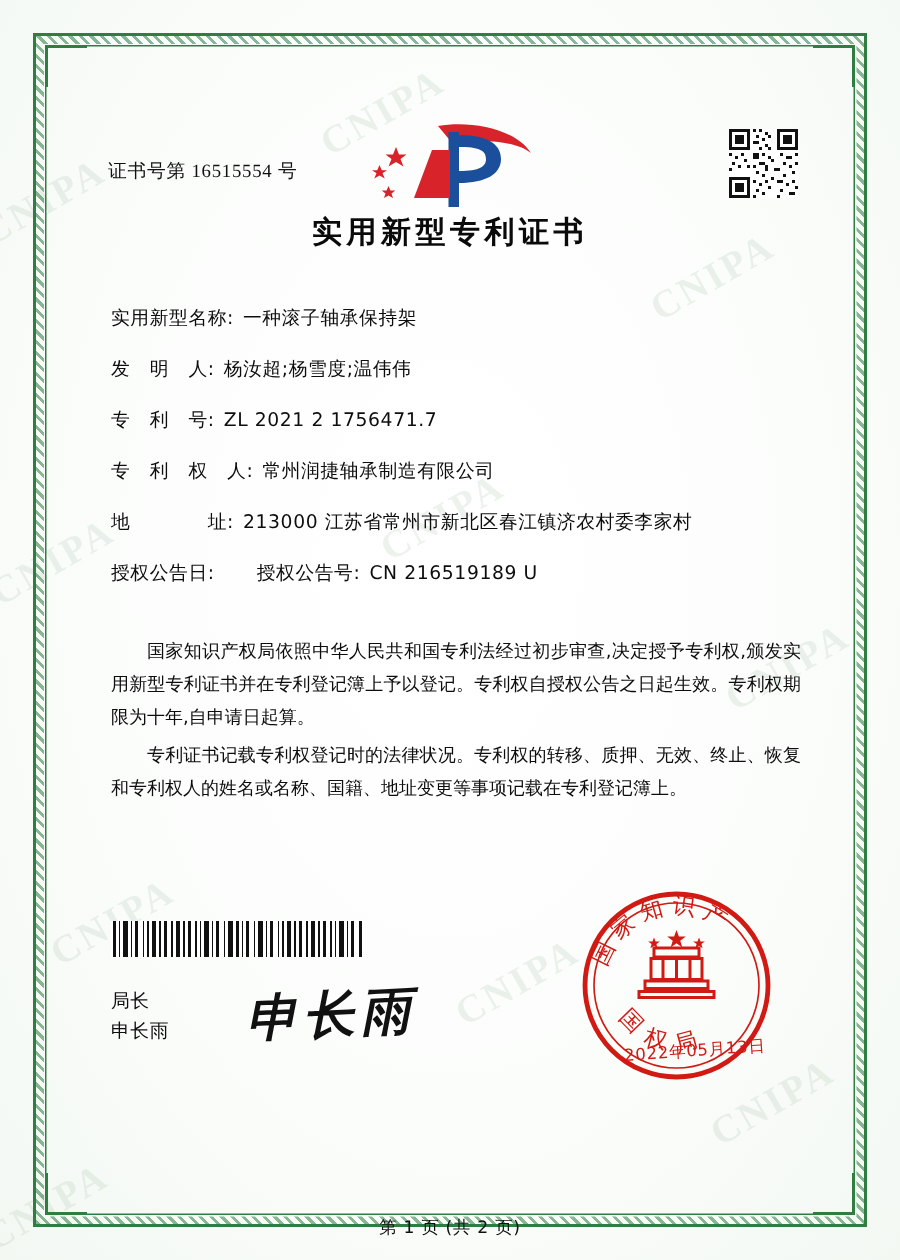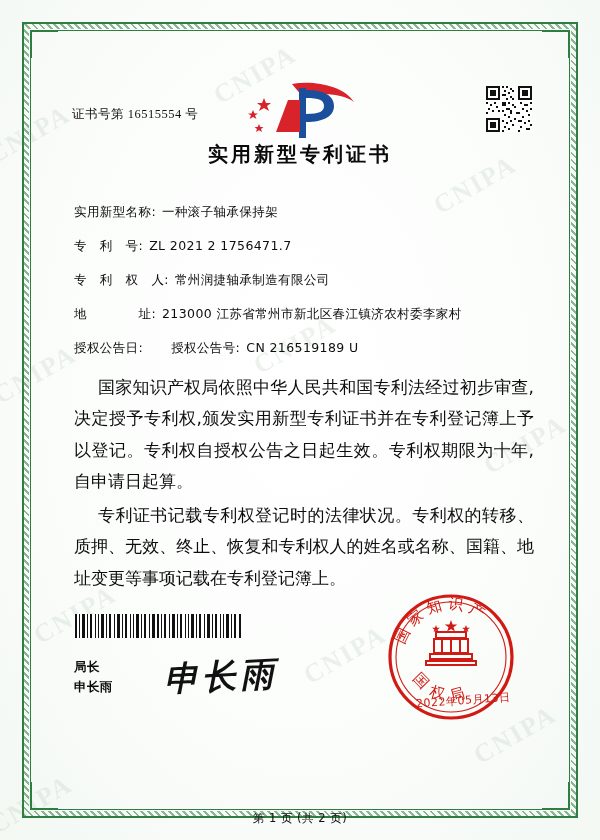--- a/index.html
+++ b/index.html
@@ -150,24 +150,24 @@
   .fvalue {
     margin-left: 6px;
     letter-spacing: 0.4px;
     font-family: "DejaVu Sans", sans-serif;
   }
   .frow.dual { margin-bottom: 14px; }
   .frow .spacer { flex: 0 0 28px; }
 
   
   .paras {
-    margin-top: 15px;
+    margin-top: 32px;
     padding-left: 14px;
     padding-right: 6px;
-    font-size: 17px;
+    font-size: 12px;
     line-height: 1.85;
     color: #0d0d0d;
     text-align: justify;
   }
   .paras p {
     margin: 0 0 2px 0;
     text-indent: 24px;
   }
 
   
@@ -181,21 +181,20 @@
 
   
   .sig-block {
     position: absolute;
     left: 14px;
     bottom: 62px;
     font-size: 12.5px;
     line-height: 1.55;
     color: #0d0d0d;
     letter-spacing: 0.4px;
-    font-weight: bold;
   }
   .handwriting {
     position: absolute;
     left: 104px;
     bottom: 58px;
     font-family: "Liberation Serif", serif;
     font-size: 34px;
     font-style: italic;
     font-weight: bold;
     color: #111;
@@ -366,20 +365,24 @@
     <div class="cert-no">证书号第 16515554 号</div>
 
     <div class="title">实用新型专利证书</div>
 
     <div class="fields">
       <div class="frow">
         <span class="flabel">实用新型名称:</span>
         <span class="fvalue">一种滚子轴承保持架</span>
       </div>
       <div class="frow">
+        <span class="flabel">发　明　人:</span>
+        <span class="fvalue">杨汝超;杨雪度;温伟伟</span>
+      </div>
+      <div class="frow">
         <span class="flabel">专　利　号:</span>
         <span class="fvalue">ZL 2021 2 1756471.7</span>
       </div>
       <div class="frow">
         <span class="flabel">专　利　权　人:</span>
         <span class="fvalue">常州润捷轴承制造有限公司</span>
       </div>
       <div class="frow">
         <span class="flabel">地　　　　址:</span>
         <span class="fvalue">213000 江苏省常州市新北区春江镇济农村委李家村</span>

